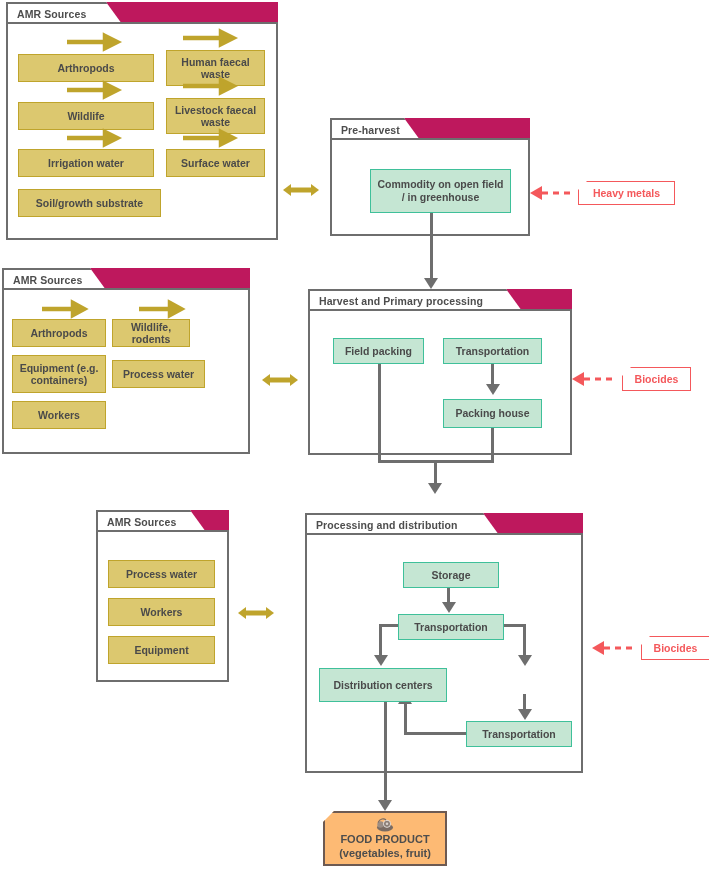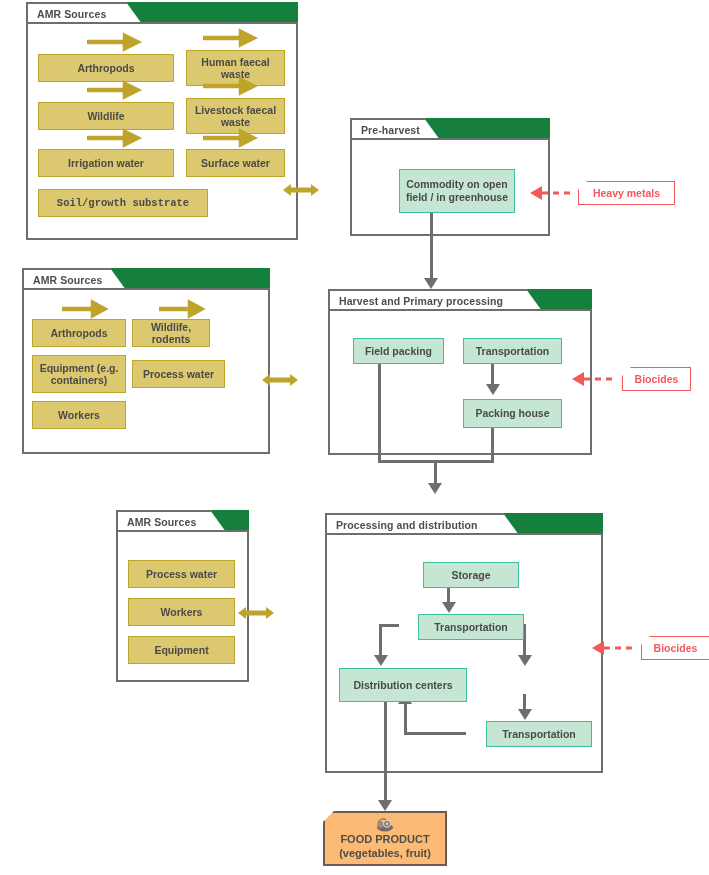--- a/index.html
+++ b/index.html
@@ -12,22 +12,21 @@
     width:709px;
     height:875px;
     background:#ffffff;
     overflow:hidden;
   }
 
   
   .panel{
     position:absolute;
     box-sizing:border-box;
-    background:#15803d;
-    margin-left:20px;
+    background:#be185d;
   }
   .panel .panel-tab{
     position:absolute;
     left:0;
     top:0;
     height:22px;
     box-sizing:border-box;
     background:#ffffff;
     border:2.5px solid #6e6e6e;
     border-bottom:none;
@@ -210,40 +209,40 @@
     </div>
     <div class="ybox" style="left:160px; top:96px; width:99px; height:36px;">
       <span>Livestock faecal waste</span>
     </div>
     <div class="ybox" style="left:12px; top:147px; width:136px; height:28px;">
       <span>Irrigation water</span>
     </div>
     <div class="ybox" style="left:160px; top:147px; width:99px; height:28px;">
       <span>Surface water</span>
     </div>
-    <div class="ybox" style="left:12px; top:187px; width:170px; height:28px;font-family:Liberation Mono, monospace;">
+    <div class="ybox" style="left:12px; top:187px; width:143px; height:28px;">
       <span>Soil/growth substrate</span>
     </div>
   </div>
 
   <div class="gold-arrow" style="left:283px; top:182px;">
     <svg width="36" height="16" viewBox="0 0 36 16">
       <path d="M6 8 H30" stroke="#bfa42c" stroke-width="5"></path>
       <path d="M8 2 L0 8 L8 14 Z" fill="#bfa42c"></path>
       <path d="M28 2 L36 8 L28 14 Z" fill="#bfa42c"></path>
     </svg>
   </div>
 
   <div class="panel" style="left:330px; top:118px; width:200px; height:118px;">
     <div class="panel-tab" style="width:90px;">
       <span>Pre-harvest</span>
     </div>
     <div class="panel-body" style="top:20px; width:200px; height:98px;"></div>
 
-    <div class="gbox" style="left:49px; top:51px; width:116px; height:44px;justify-content:flex-end;">
+    <div class="gbox" style="left:40px; top:51px; width:141px; height:44px;justify-content:flex-end;">
       <span>Commodity on open field / in greenhouse</span>
     </div>
   </div>
 
   <div class="red-arrow" style="left:528px; top:185px;">
     <svg width="48" height="16" viewBox="0 0 48 16">
       <path d="M14 8 H46" stroke="#f4585b" stroke-width="3" stroke-dasharray="6 5"></path>
       <path d="M14 1 L2 8 L14 15 Z" fill="#f4585b"></path>
     </svg>
   </div>

